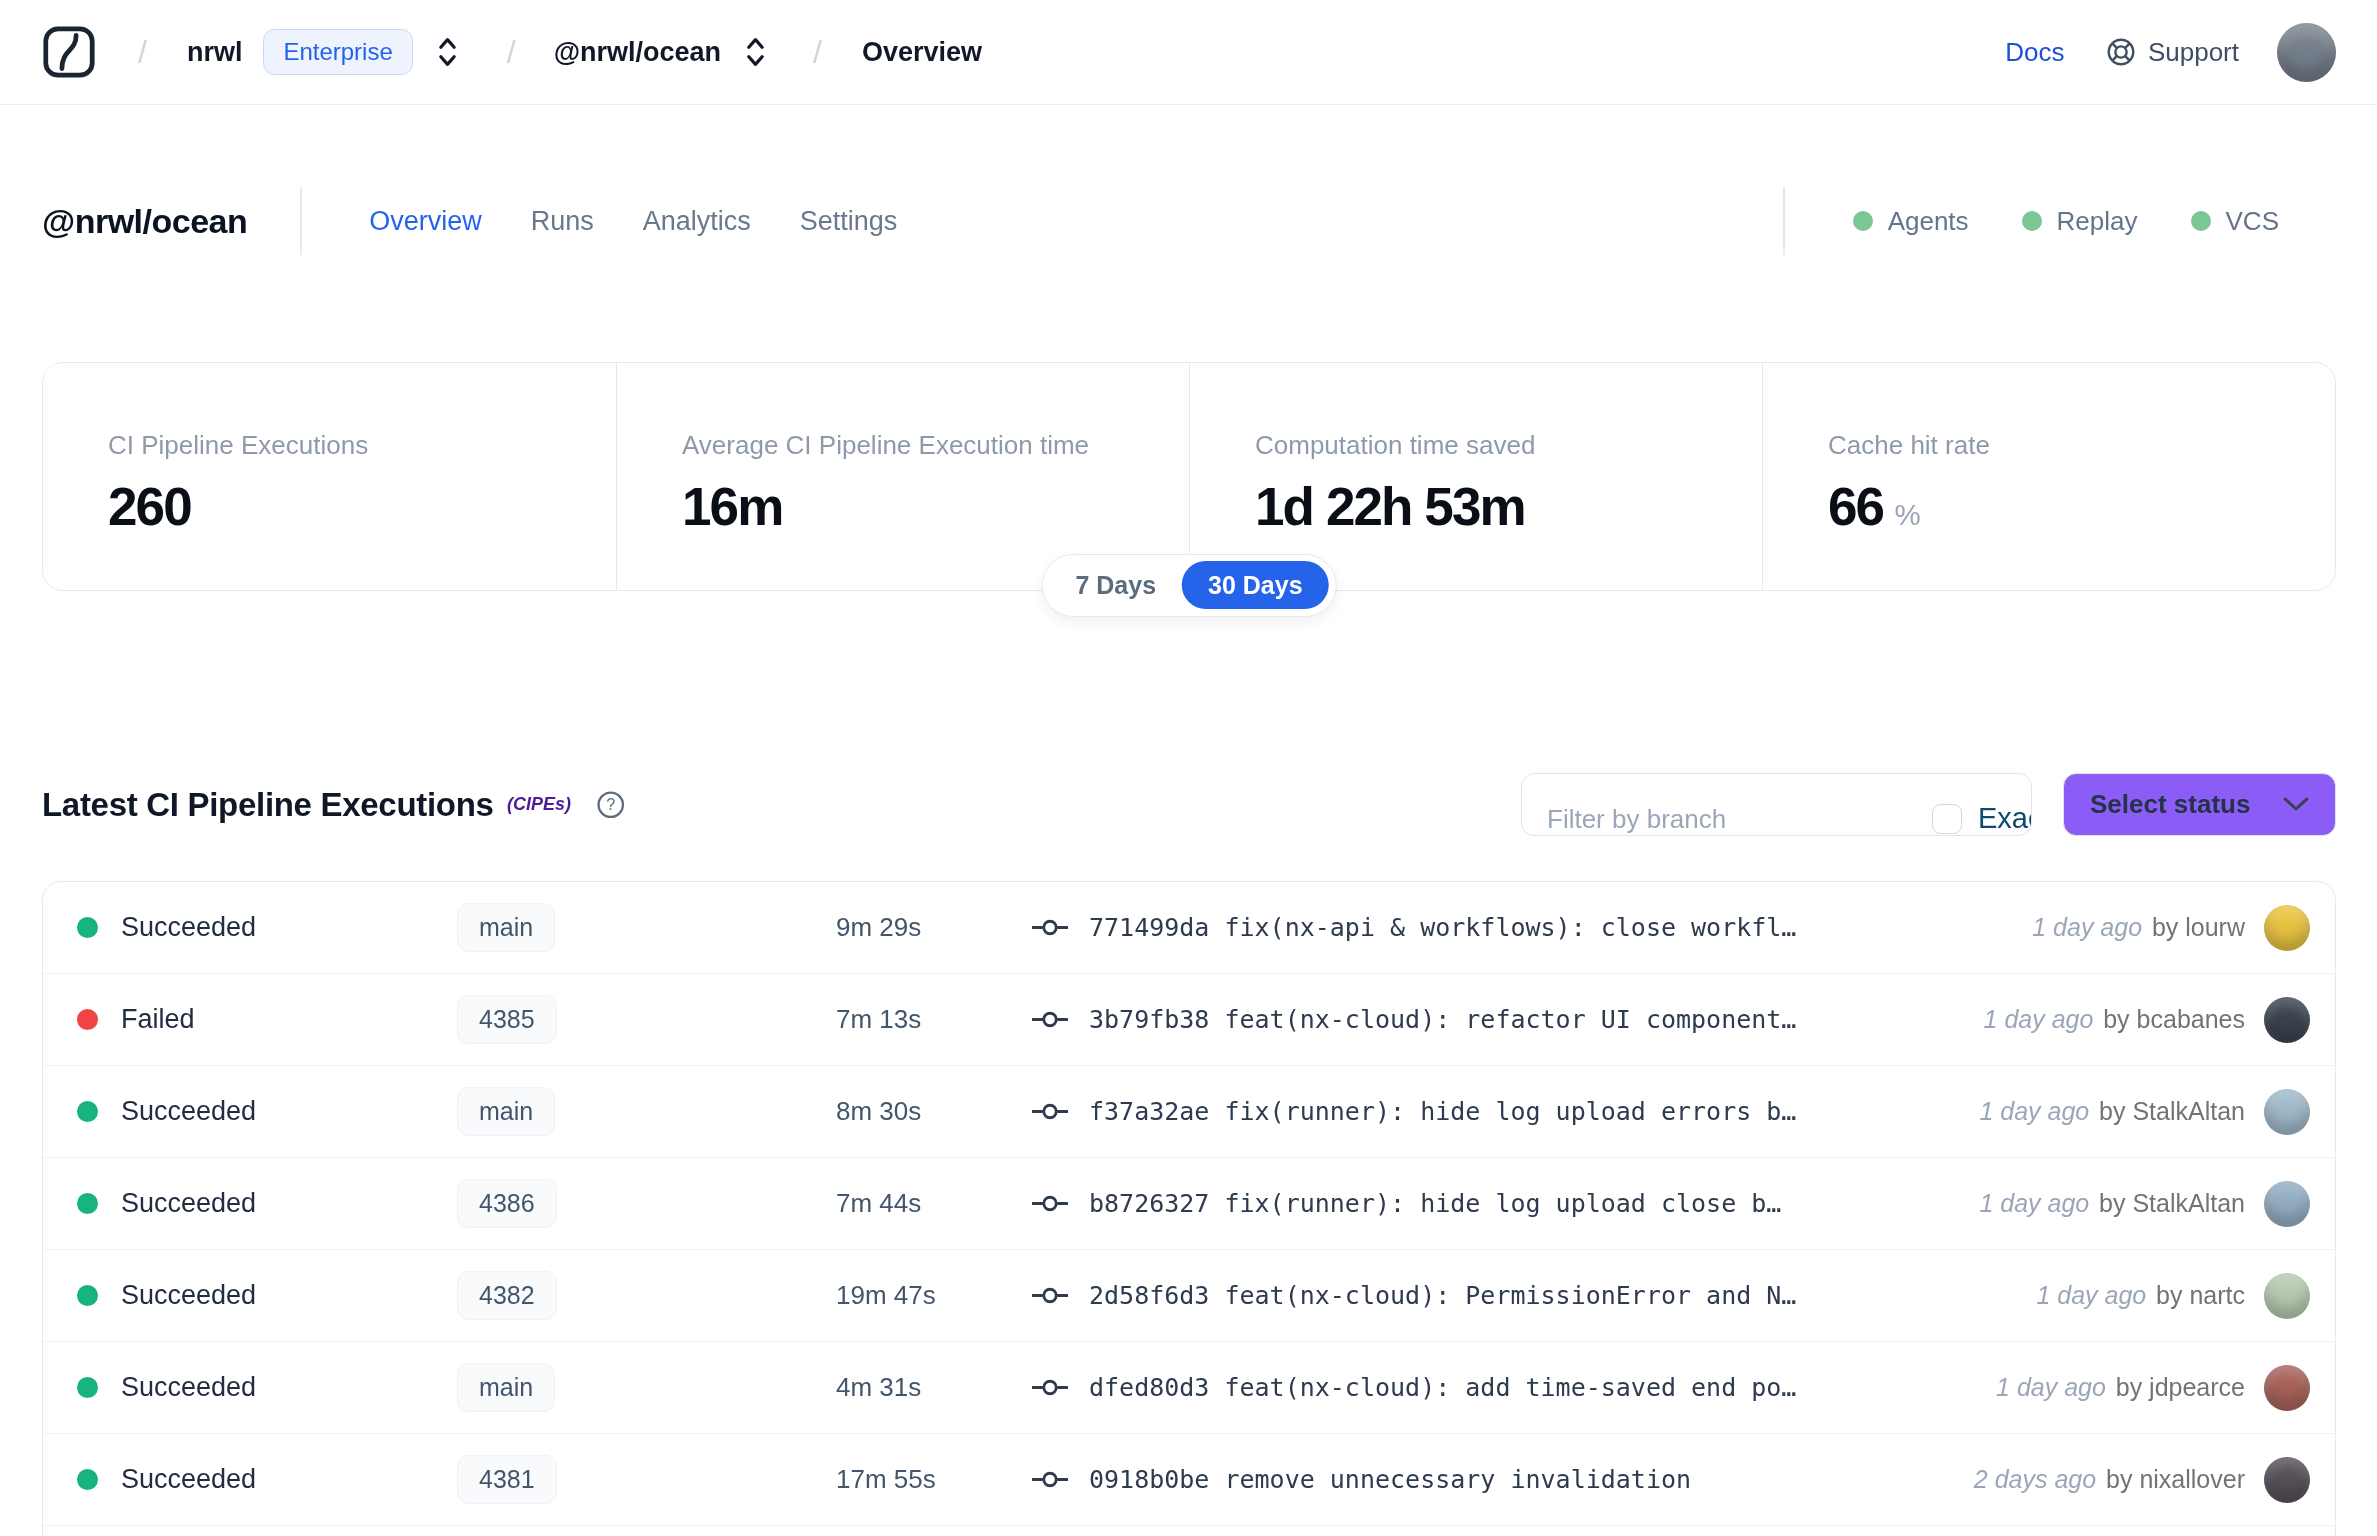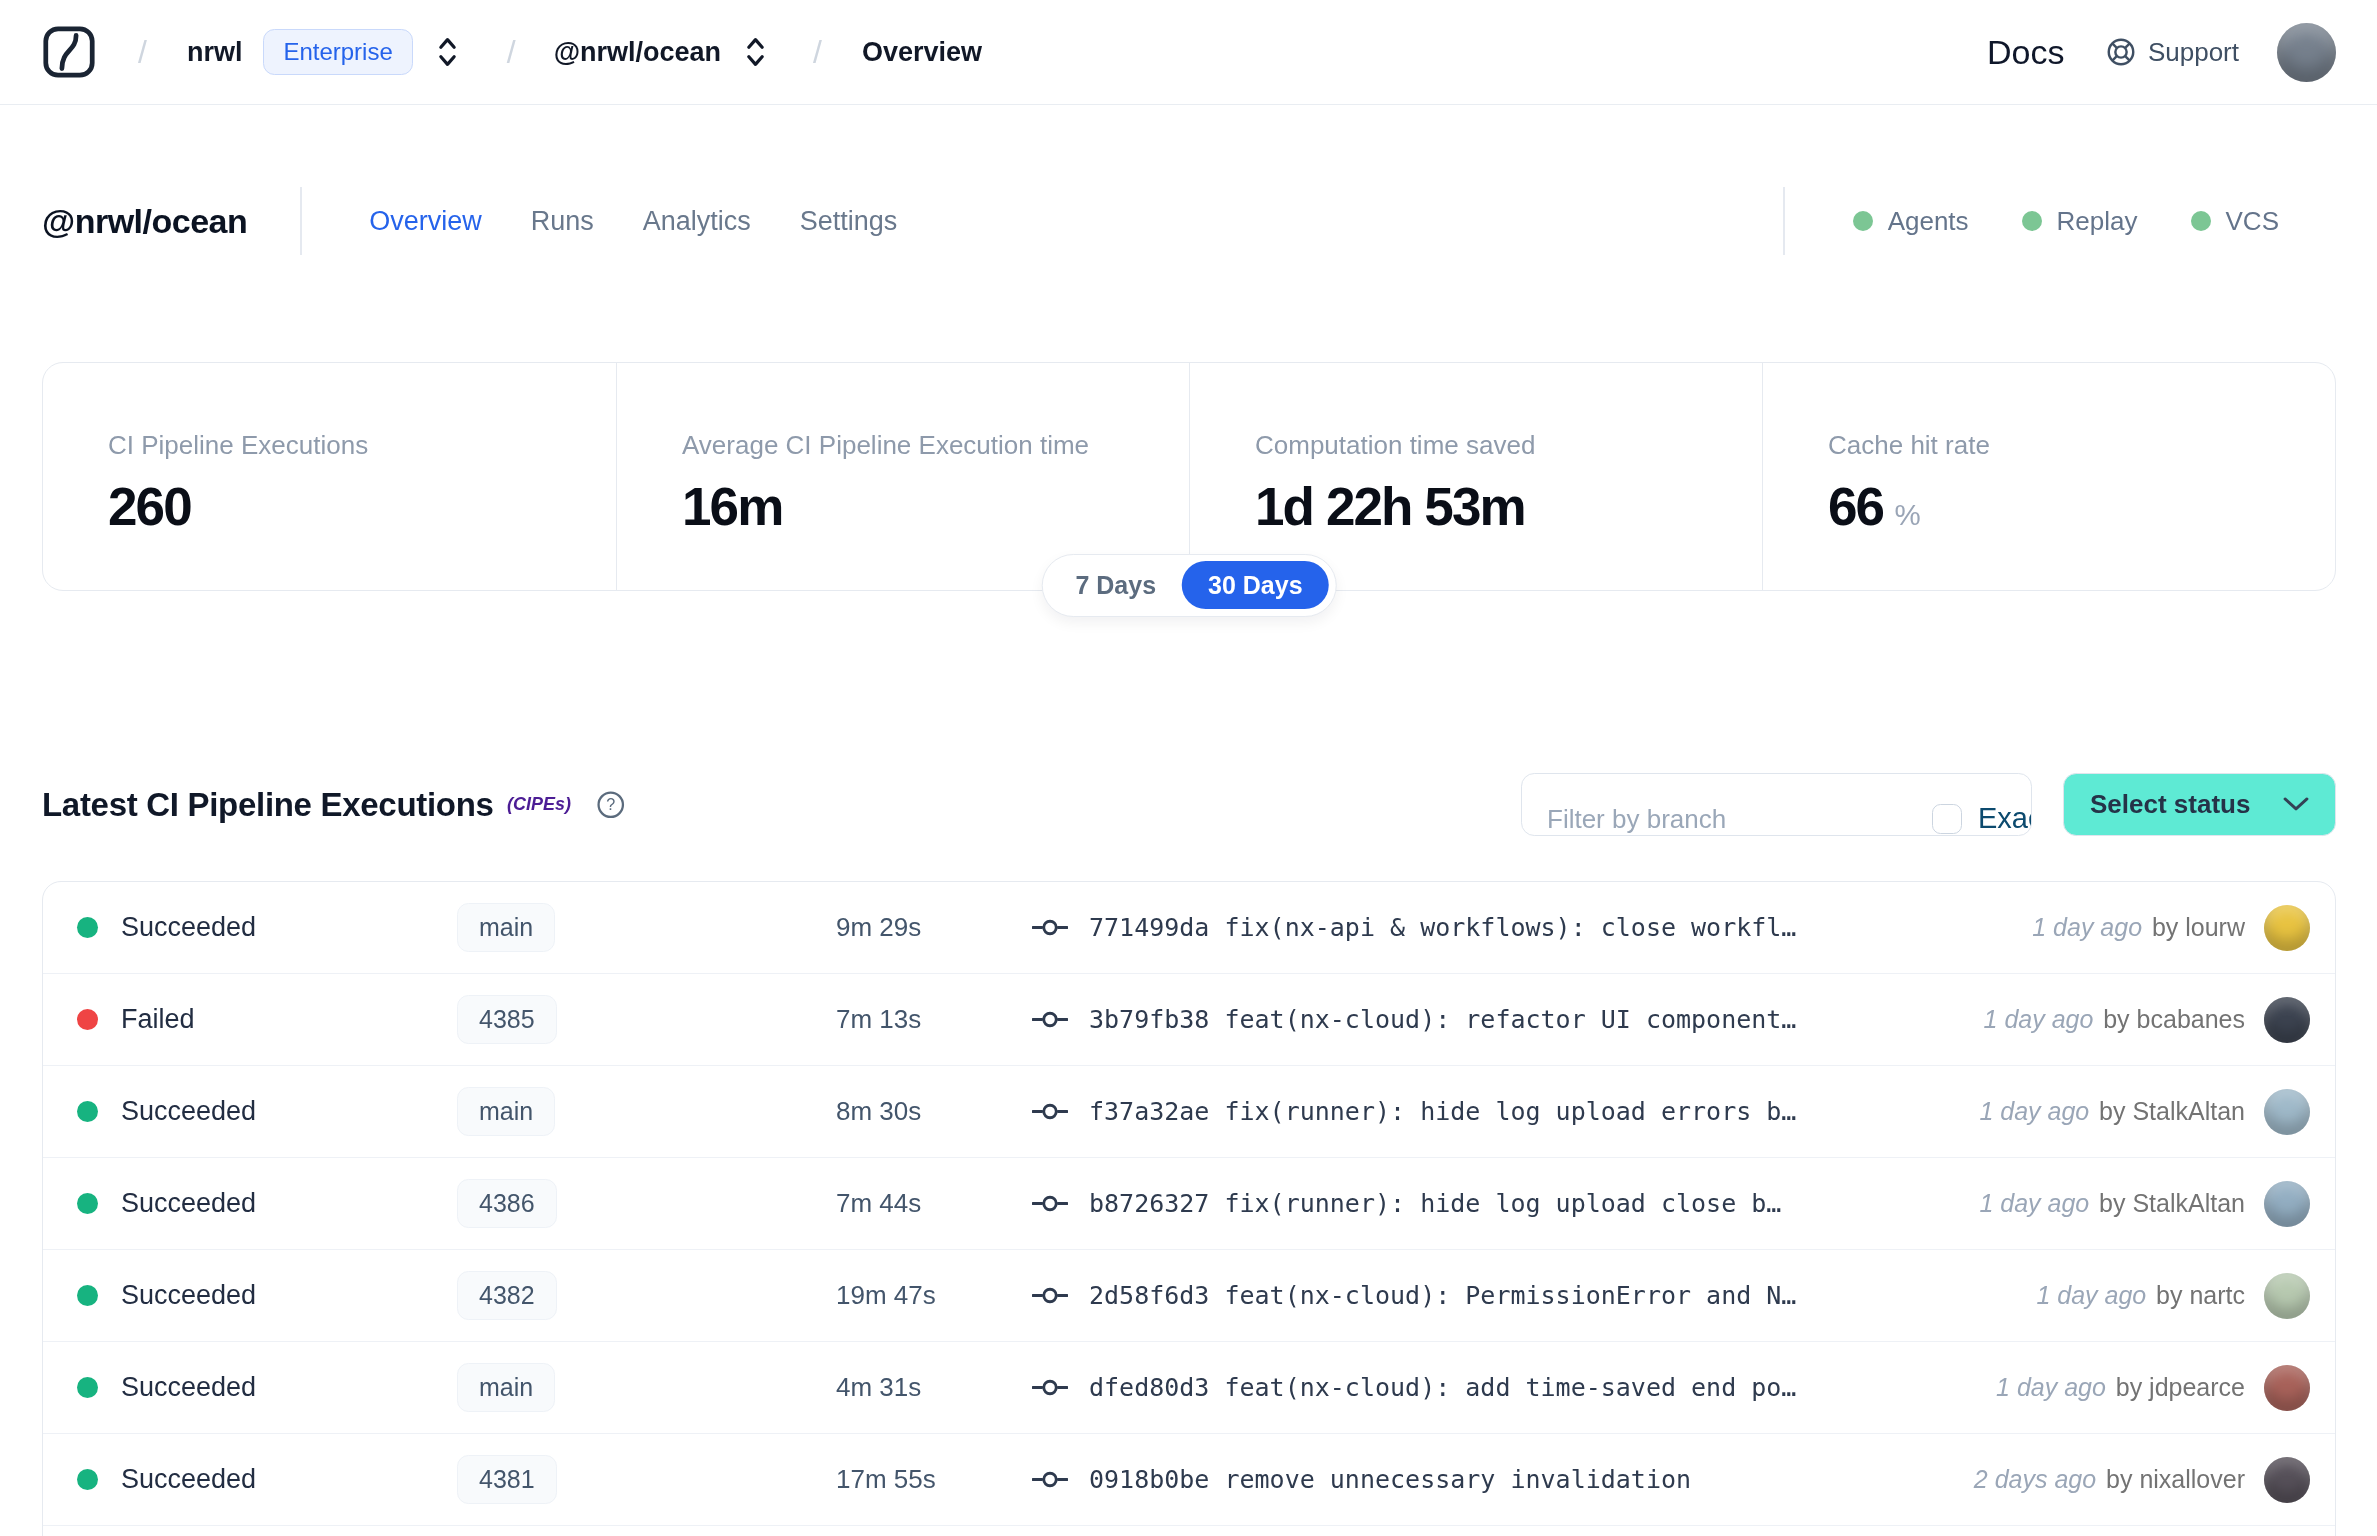--- a/index.html
+++ b/index.html
@@ -13,21 +13,21 @@
   .logo { width:54px; height:54px; flex:none; }
   .bc-sep { color:#cfd6df; font-size:32px; font-weight:400; }
   .sep1 { margin-left:42px; } .sep2 { margin-left:48px; } .sep3 { margin-left:46px; }
   .bc-org { margin-left:40px; font-size:27px; font-weight:600; color:#111827; }
   .badge-enterprise { margin-left:21px; font-size:24px; font-weight:400; color:var(--accent,#2563eb);
     background:#eef3fe; border:1.9px solid #c9d9fb; border-radius:11.4px; padding:7.6px 19px; }
   .chev-updown { margin-left:23px; display:flex; align-items:center; }
   .bc-workspace { margin-left:38px; font-size:27px; font-weight:600; color:#111827; }
   .bc-page { margin-left:40px; font-size:27px; font-weight:600; color:#111827; }
   .nav-right { display:flex; align-items:center; }
-  .docs-link { font-size:34px; font-weight:500; color:#0f172a; cursor:pointer; }
+  .docs-link { font-size:26px; font-weight:500; color:#1d4ed8; cursor:pointer; }
   .support { display:flex; align-items:center; gap:11.4px; margin-left:40px;
     font-size:26px; font-weight:500; color:#3f4f63; cursor:pointer; }
   .nav-avatar { width:59px; height:59px; border-radius:50%; margin-left:38px; background:#76808d;
     box-shadow: inset 0 -13.3px 17px rgba(0,0,0,.25), inset 0 9.5px 13.3px rgba(255,255,255,.25); }
 
   
   .pagehead { display:flex; align-items:center; padding:0 42px; margin-top:82px; height:68px; }
   .page-title { font-size:34px; font-weight:700; letter-spacing:-0.5px; color:#0b1322; }
   .vdiv { width:1.9px; height:68px; background:#e5e9f0; flex:none; }
   .vdiv-title { margin-left:53px; }
@@ -63,21 +63,21 @@
     border:1.9px solid #dfe5ed; border-radius:13.3px; background:#fff; overflow:hidden; }
   .filter-input { border:0; outline:0; flex:1; padding:0 25px; font-size:26px; color:#1e293b;
     font-family:"Liberation Sans", sans-serif; background:transparent; }
   .filter-input::placeholder { color:#9aa7b8; }
   .filter-div { width:1.9px; background:#dfe5ed; }
   .exact-wrap { display:flex; align-items:center; gap:16px; padding:0 25px; }
   .checkbox { width:30px; height:30px; border:1.9px solid #ccd5e0; border-radius:8.6px; background:#fff; cursor:pointer; flex:none; }
   .exact-label { font-size:29px; color:#0c4a6e; font-weight:500; }
   .status-select { margin-left:31px; width:273px; height:63px; border:1.9px solid #dfe5ed; border-radius:13.3px;
     display:flex; align-items:center; justify-content:space-between; padding:16px 26px;
-    font-size:26px; font-weight:600; color:#253348; background:#5eead4; cursor:pointer; }
+    font-size:26px; font-weight:600; color:#253348; background:#8b5cf6; cursor:pointer; }
 
   
   .cipe-table { margin:45px 42px 0; height:742px; border:1.9px solid #e6eaf0; border-radius:19px;
     background:#fff; overflow:hidden; }
   .trow { height:92px; display:flex; align-items:center; padding:0 25px 0 34px; border-bottom:1.9px solid #eef1f6; }
   .cell-status { width:380px; display:flex; align-items:center; gap:23px; flex:none; }
   .dot { width:21px; height:21px; border-radius:50%; flex:none; }
   .status-label { font-size:27px; font-weight:500; color:#222d42; }
   .cell-branch { width:379px; flex:none; }
   .branch-badge { display:inline-block; font-size:25px; color:#43556b; background:#f8fafc;

